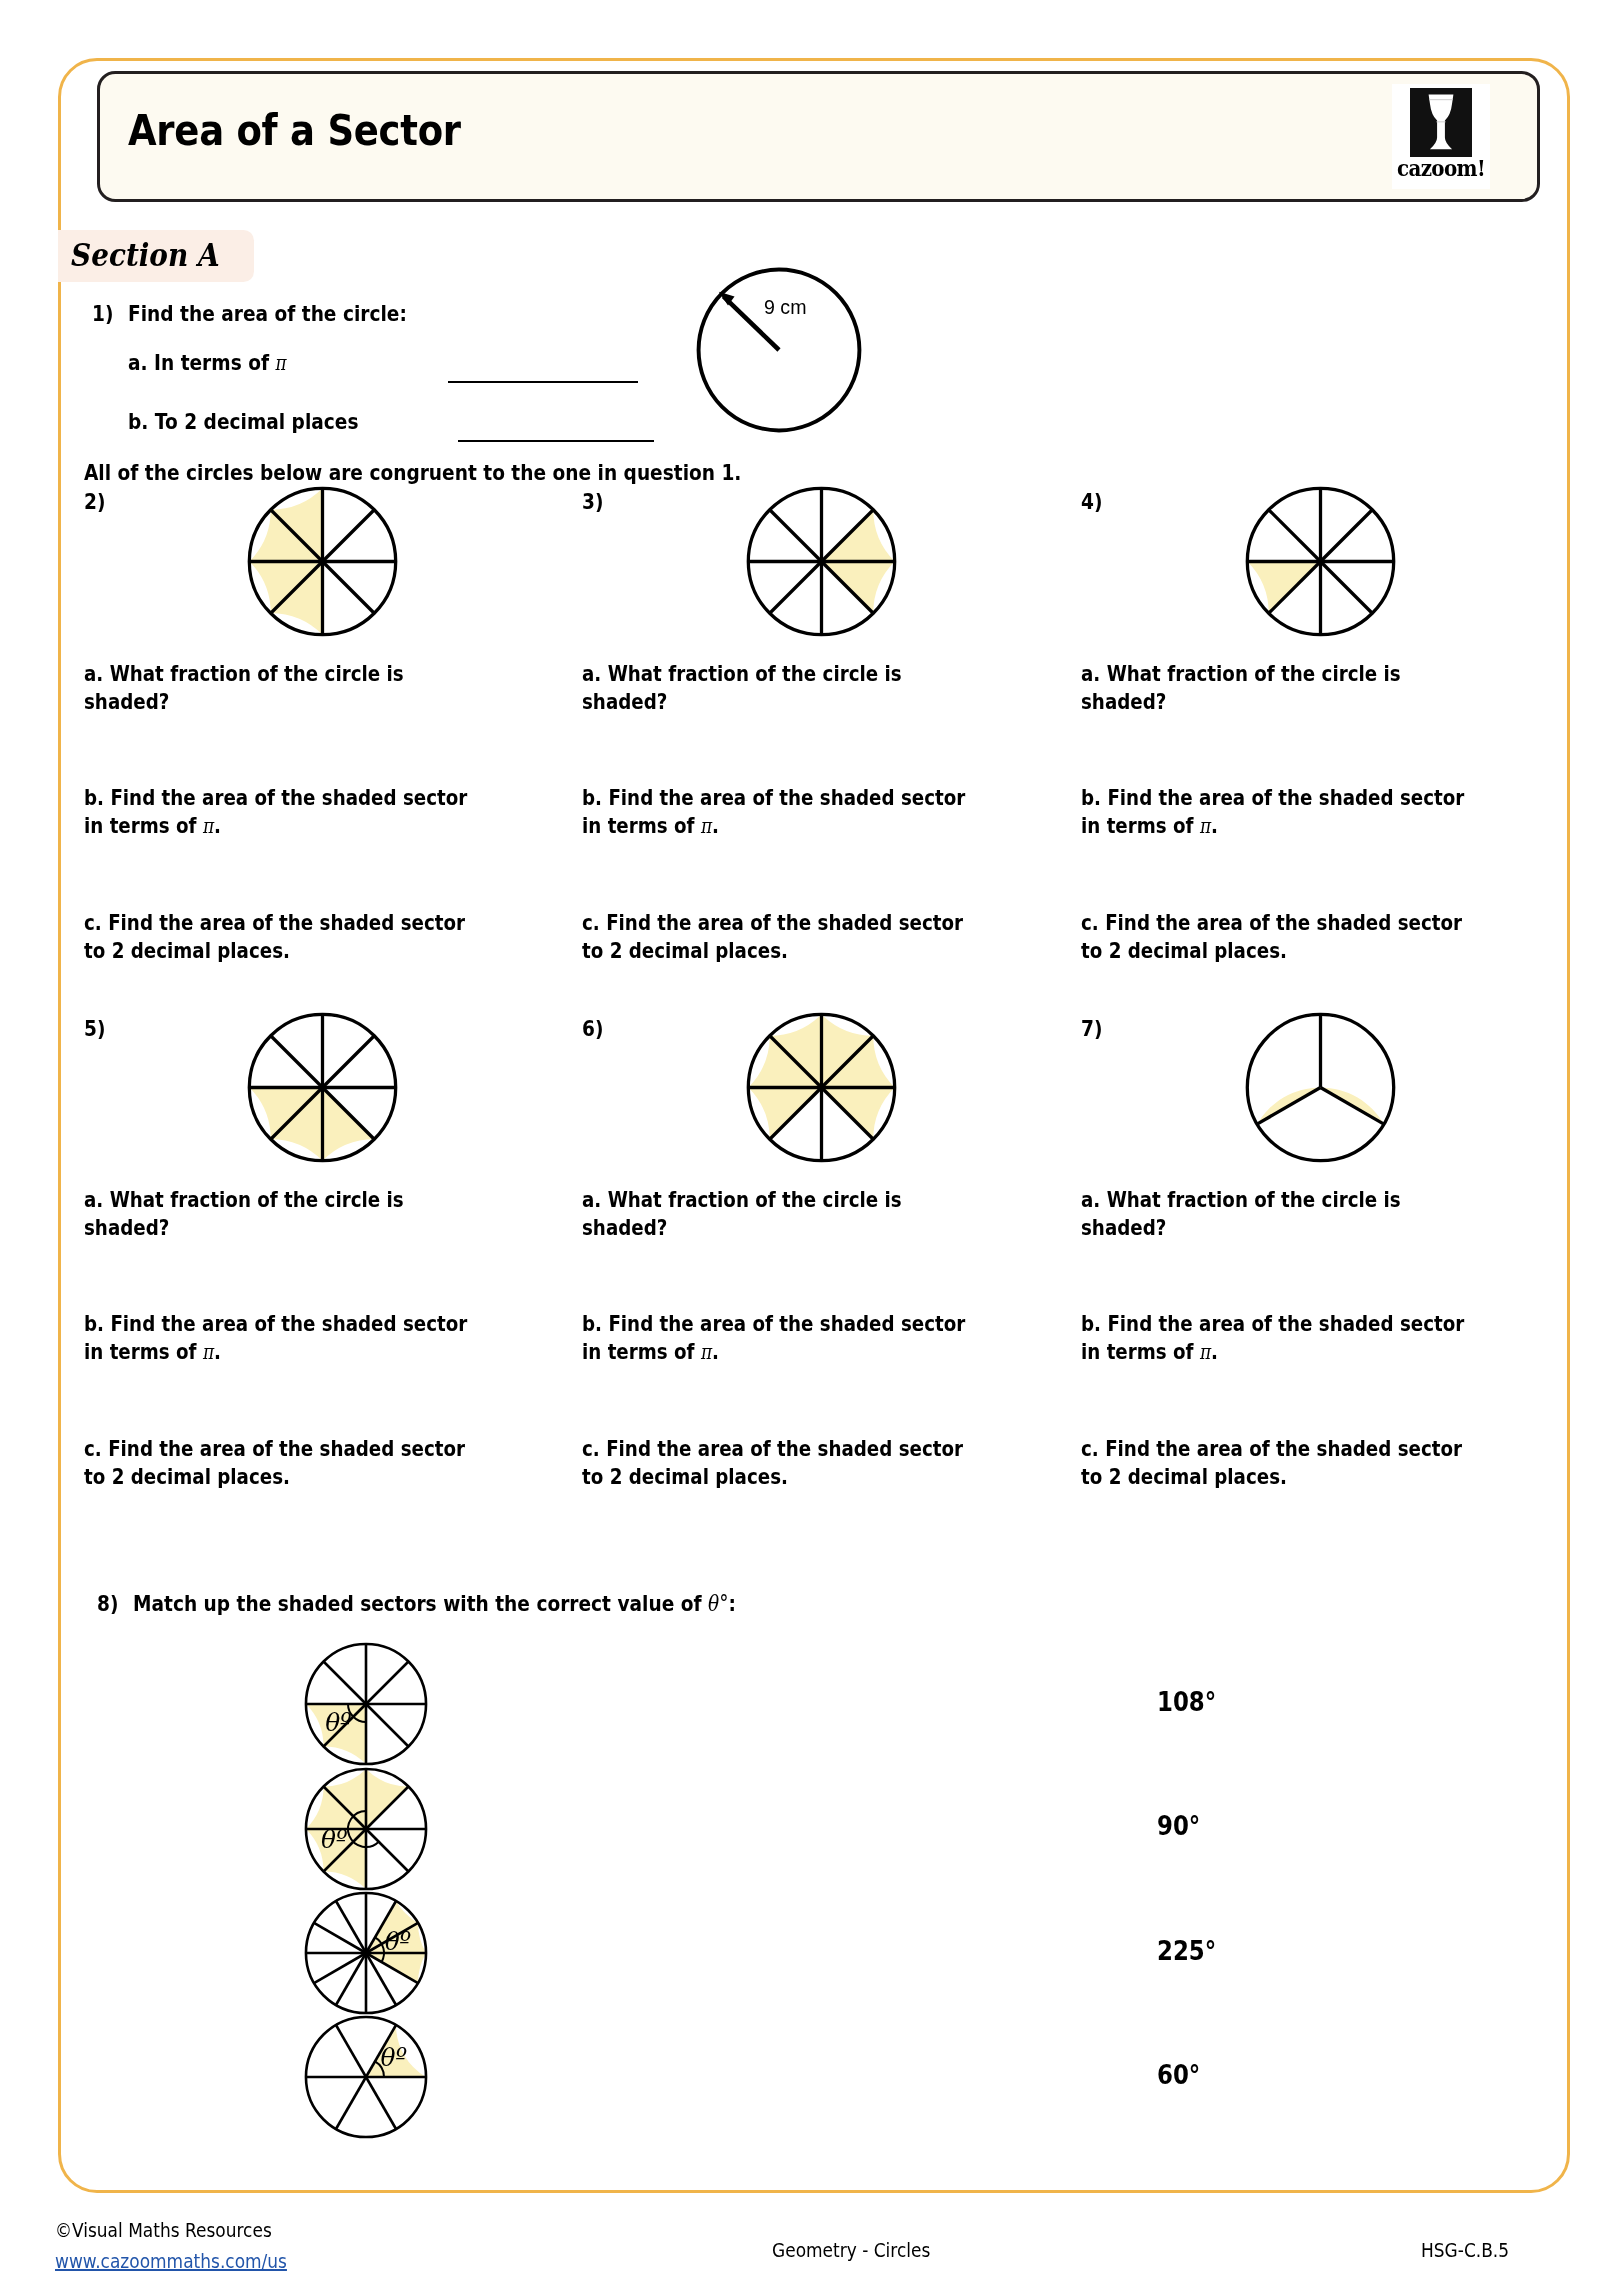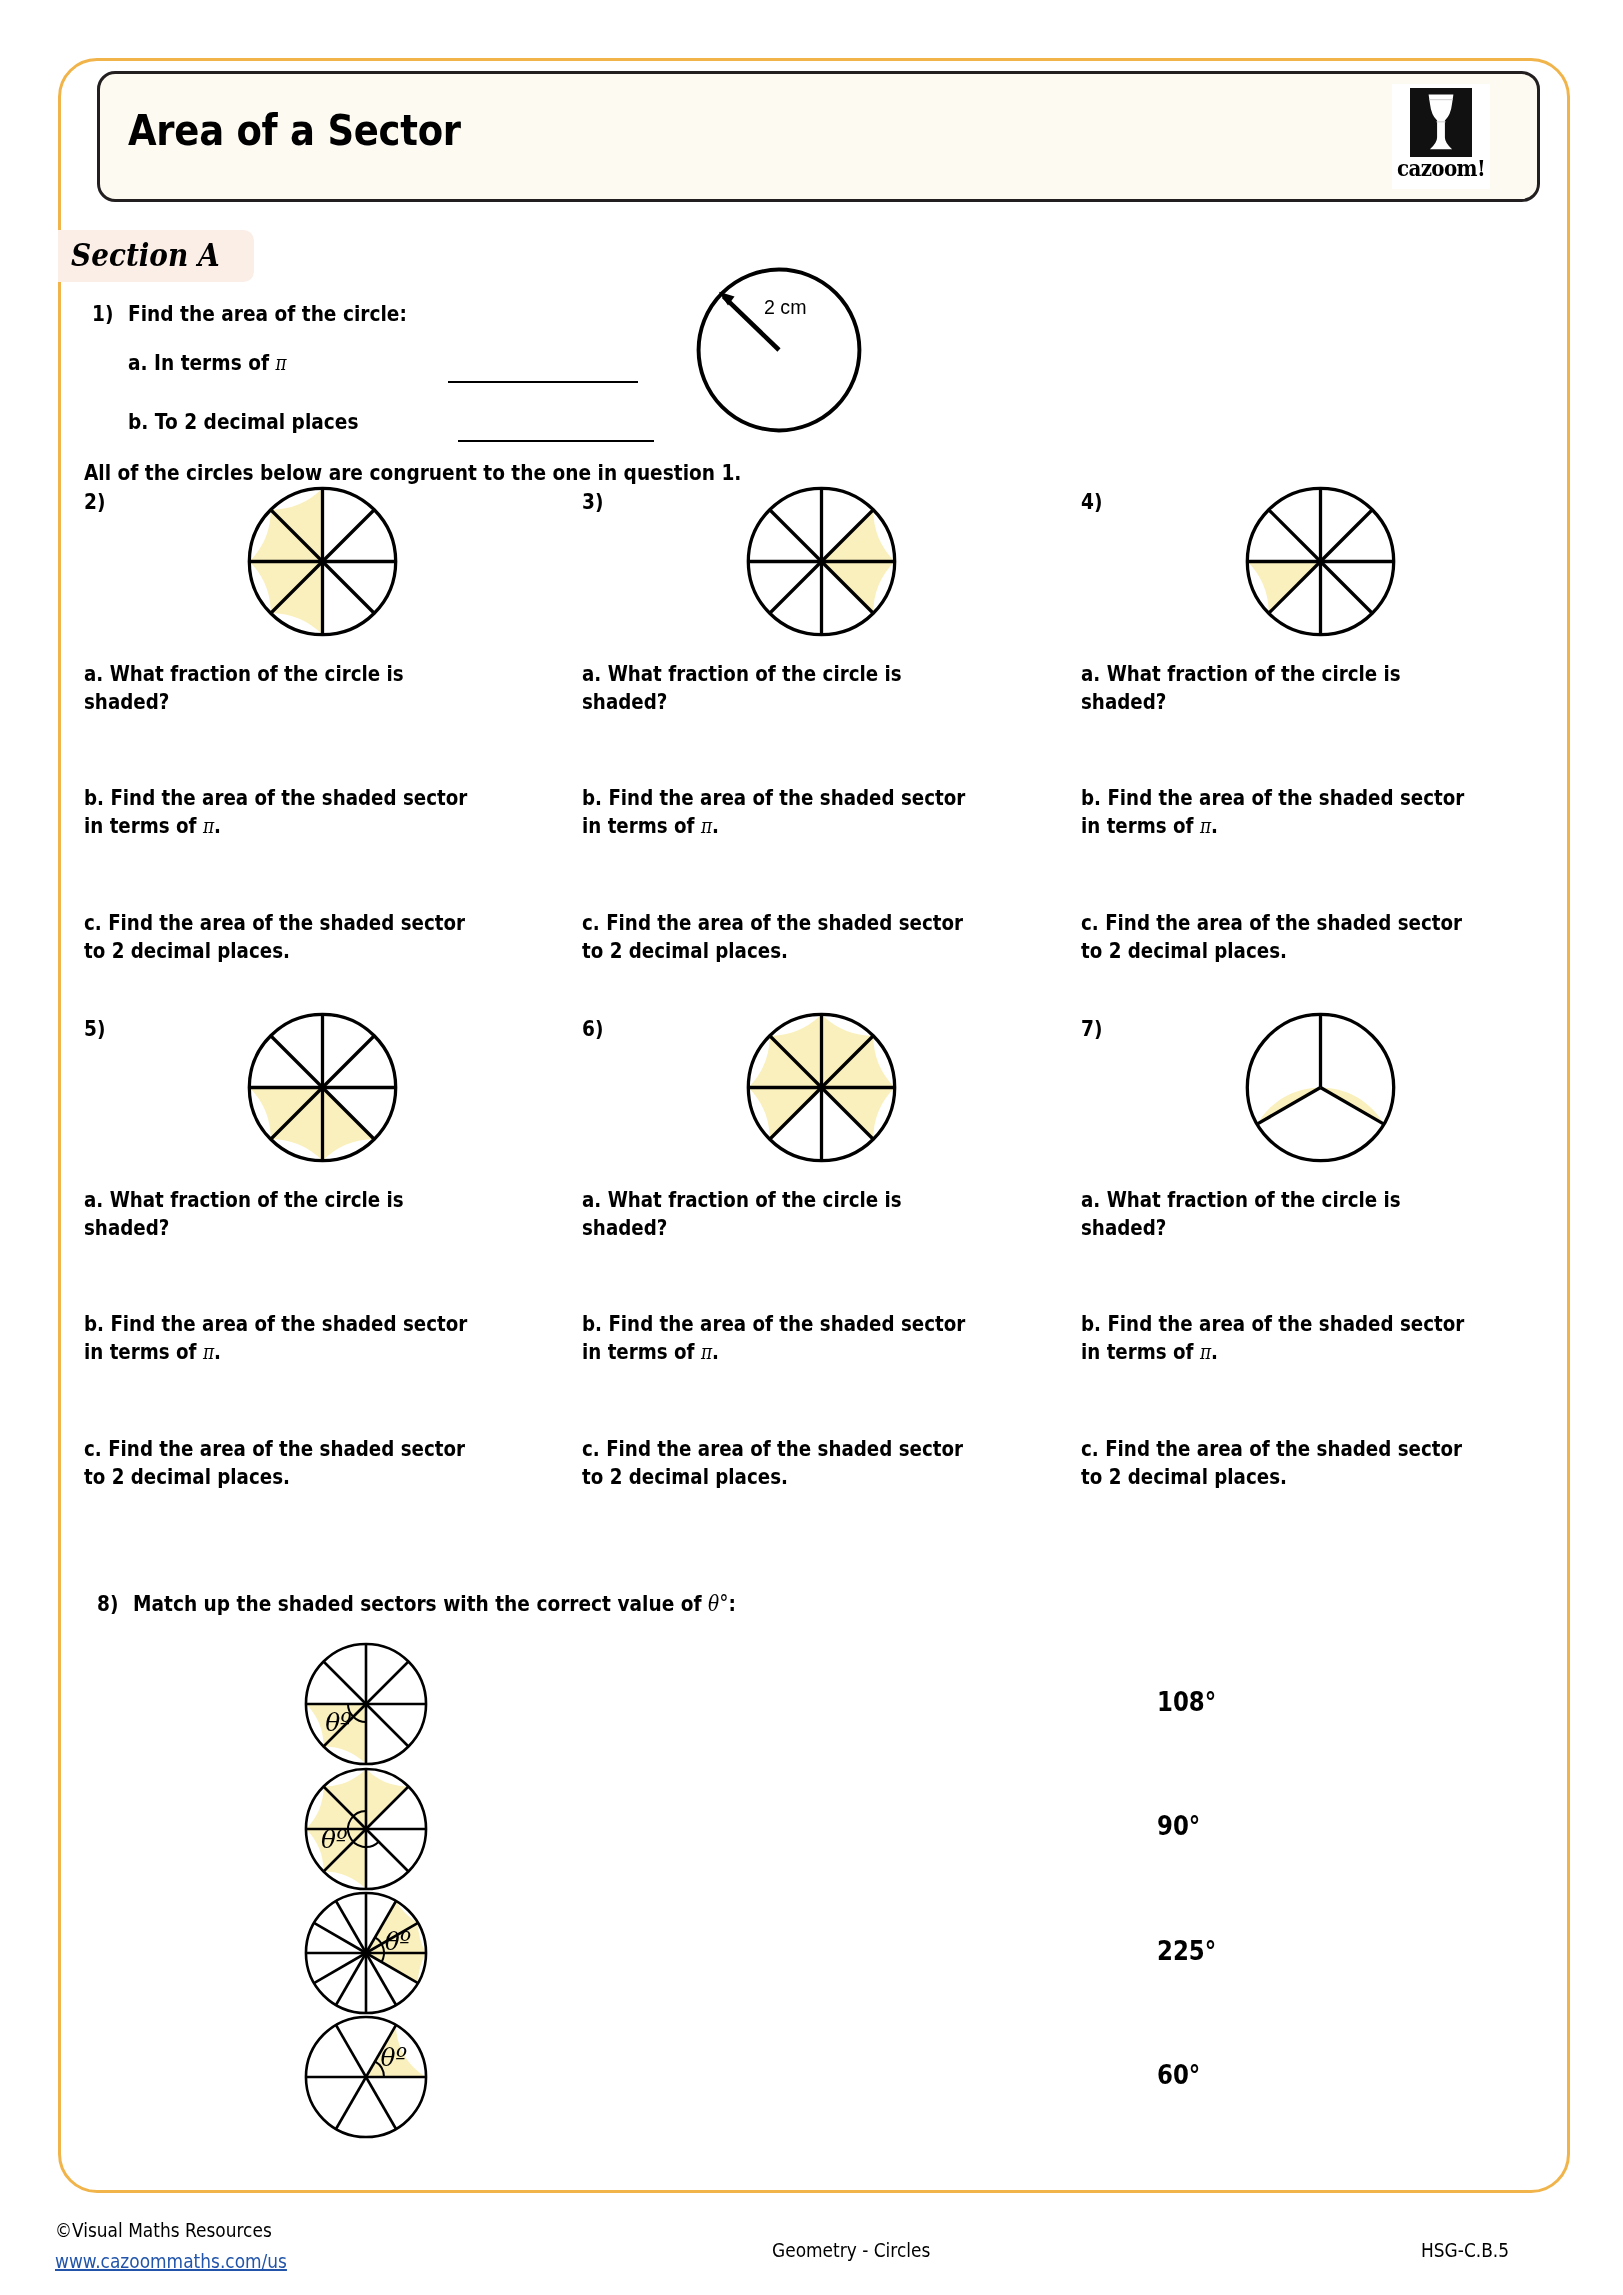--- a/index.html
+++ b/index.html
@@ -228,21 +228,21 @@
 <div class="ans-line" style="left:448px; top:381px; width:190px;"></div>
 
 <div class="q-text" style="left:128px; top:409px;">b. To 2 decimal places</div>
 <div class="ans-line" style="left:458px; top:440px; width:196px;"></div>
 
 <svg style="position:absolute; left:694px; top:265px;" width="170" height="170" viewBox="0 0 260 260">
   <circle cx="130" cy="130" r="123" fill="#ffffff" stroke="#000000" stroke-width="6"></circle>
   <line x1="130" y1="130" x2="45" y2="48" stroke="#000000" stroke-width="7"></line>
   <polygon points="38,41 62,48 52,62" fill="#000000"></polygon>
 </svg>
-<div class="plain" style="left:764px; top:296px;">2 cm</div>
+<div class="plain" style="left:764px; top:296px;">9 cm</div>
 
 <div class="q-text" style="left:84px; top:460px;">All of the circles below are congruent to the one in question 1.</div>
 
 <div id="question-grid">
     <div class="q-num" style="left: 84px; top: 489px;">2)</div>
     <div style="position: absolute; left: 247px; top: 486px;">
       <svg width="151" height="151" viewBox="0 0 230 230">
         <path d="M 115 115 L 36.157593897699954 36.15759389769994 A 111.5 111.5 0 0 0 115 3.5 Z" fill="#faf0bd" stroke="none"></path>
         <path d="M 115 115 L 3.5 114.99999999999999 A 111.5 111.5 0 0 0 36.157593897699954 36.15759389769994 Z" fill="#faf0bd" stroke="none"></path>
         <path d="M 115 115 L 36.15759389769994 193.84240610230006 A 111.5 111.5 0 0 0 3.5 114.99999999999999 Z" fill="#faf0bd" stroke="none"></path>

